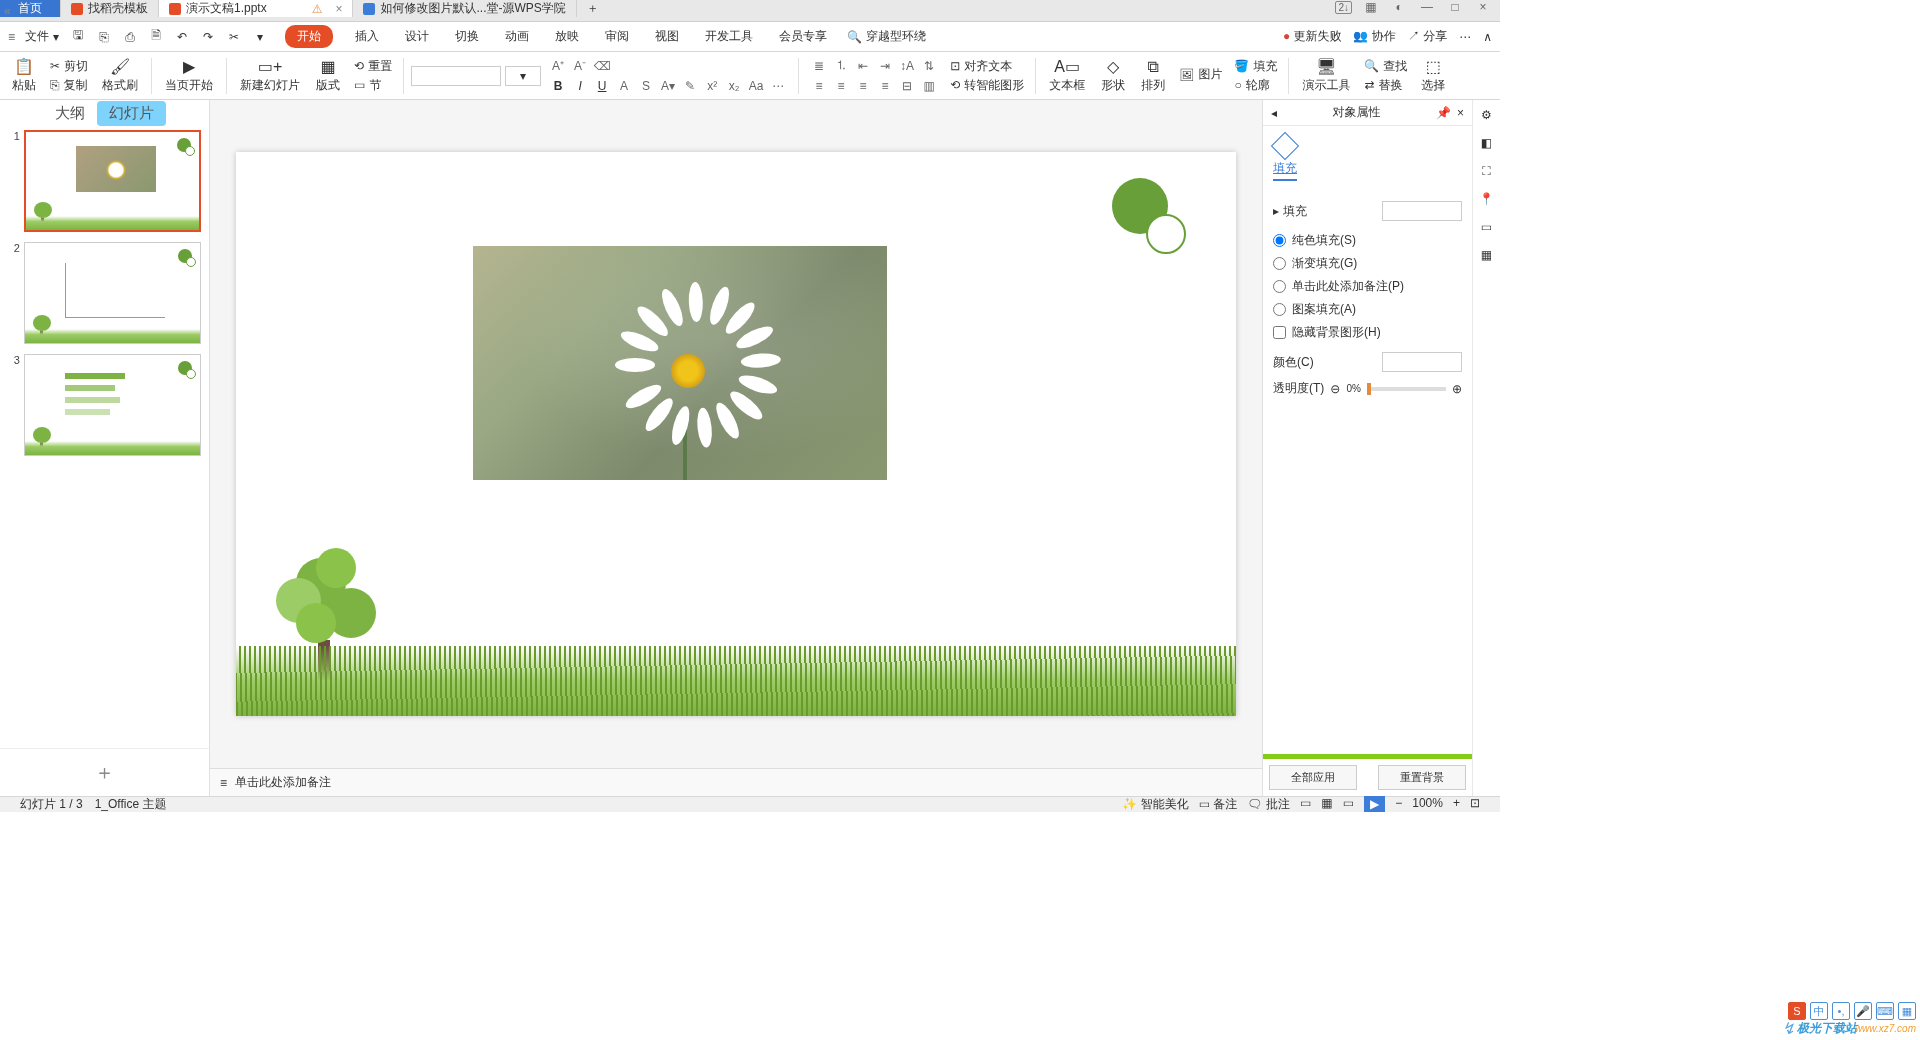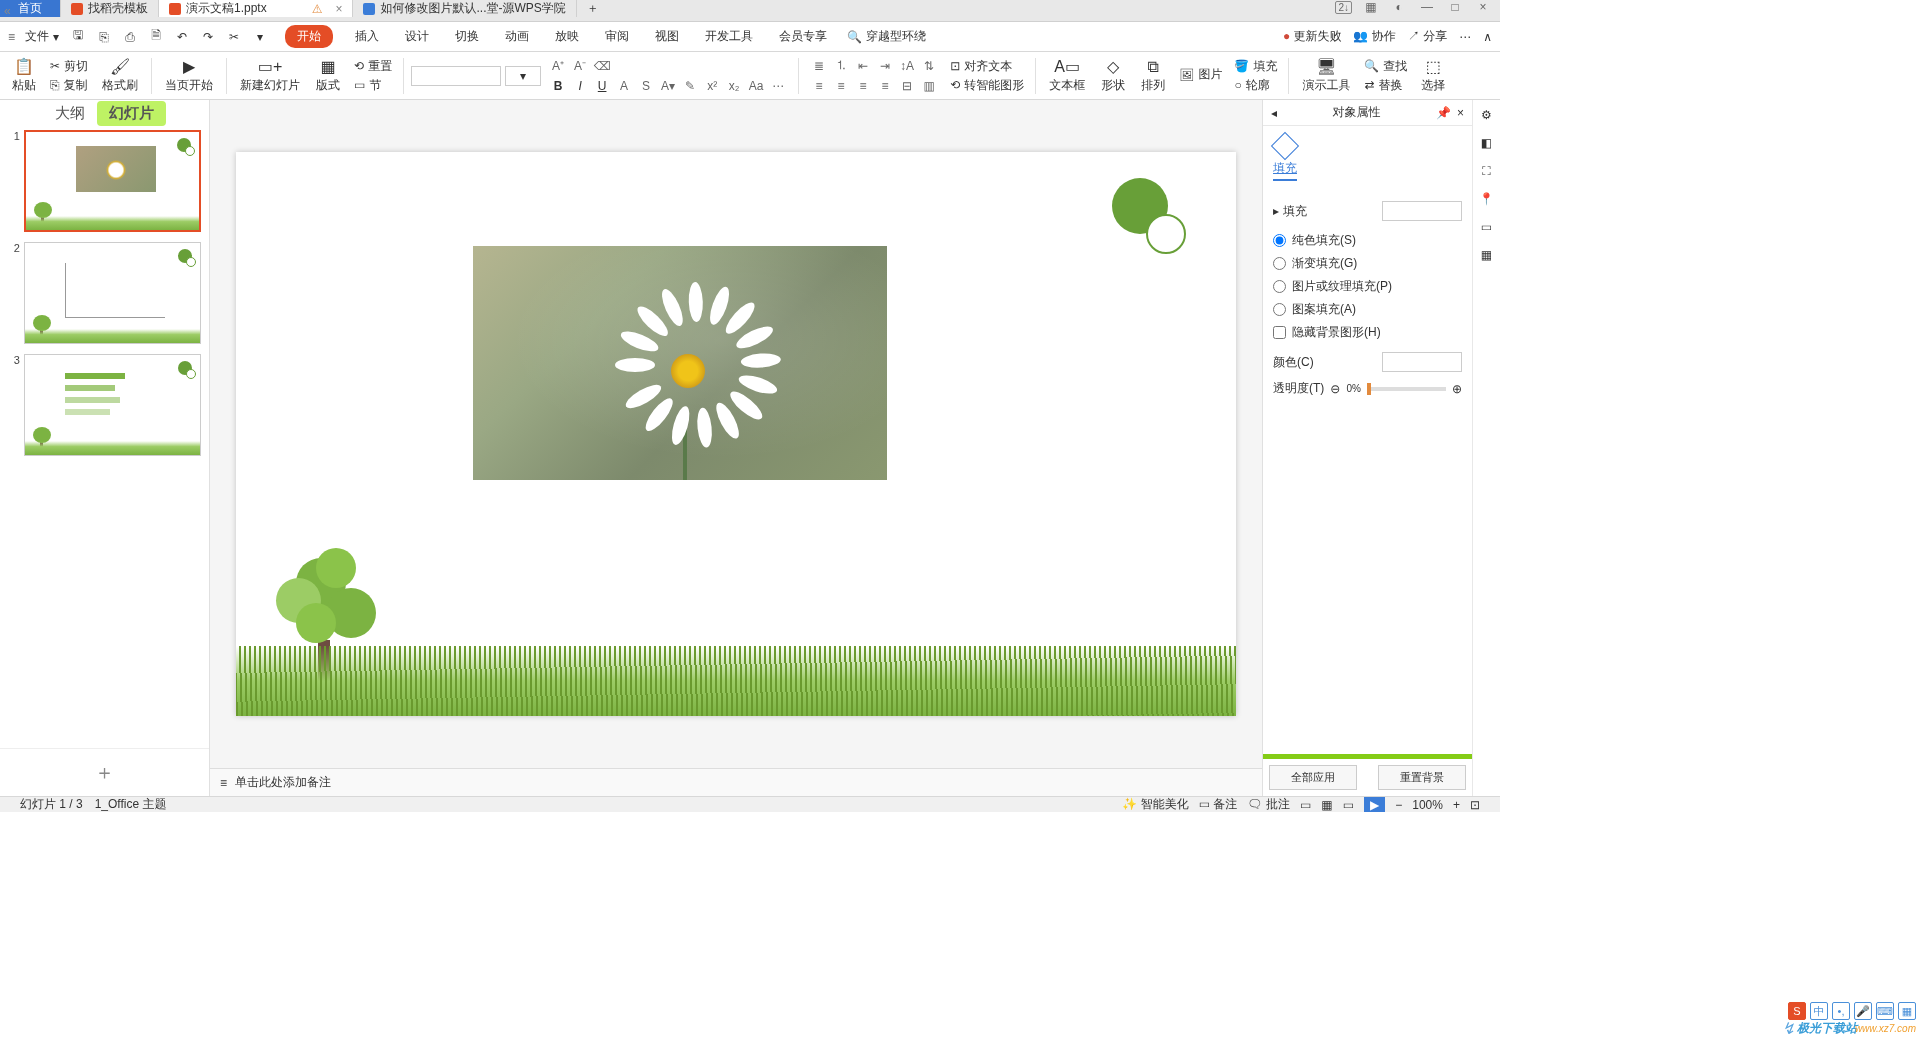--- a/index.html
+++ b/index.html
@@ -28,21 +28,21 @@
 .rcol{display:flex;flex-direction:column;gap:2px;font-size:11px;color:#555;padding:0 4px;}
 .rcol .row{display:flex;align-items:center;gap:4px;}
 .sep{width:1px;height:36px;background:#e0e0e0;margin:0 3px;}
 .fontselect{border:1px solid #ccc;height:20px;width:90px;display:flex;align-items:center;padding:0 4px;}
 .fontsize{border:1px solid #ccc;height:20px;width:36px;display:flex;align-items:center;justify-content:center;}
 .ribbon .icbtn{width:18px;height:18px;display:flex;align-items:center;justify-content:center;color:#666;}
 .main{display:flex;height:calc(100% - 22px - 30px - 48px - 16px);}
 .leftpane{width:210px;border-right:1px solid #e0e0e0;display:flex;flex-direction:column;}
 .leftpane .modes{height:26px;display:flex;align-items:center;justify-content:center;gap:0;}
 .leftpane .modes span{padding:3px 12px;font-size:15px;color:#555;cursor:pointer;}
-.leftpane .modes span.active{background:#bef264;border-radius:4px;font-weight:bold;}
+.leftpane .modes span.active{background:#7dd3fc;border-radius:4px;}
 .thumbs{flex:1;overflow:auto;padding:4px 8px;}
 .thumbrow{display:flex;gap:4px;margin-bottom:10px;}
 .thumbrow .num{width:12px;font-size:11px;color:#444;text-align:right;}
 .thumb{width:180px;height:102px;border:1px solid #ccc;background:#fff;position:relative;overflow:hidden;}
 .thumb.sel{border:2px solid #e44d26;}
 .thumb .grass{position:absolute;bottom:0;left:0;right:0;height:14px;background:linear-gradient(to top,#7cb342 0%,#9ccc65 60%,transparent 100%);}
 .thumb .tree{position:absolute;bottom:6px;left:6px;width:22px;height:22px;}
 .thumb .tree::before{content:'';position:absolute;bottom:0;left:9px;width:3px;height:8px;background:#6d4c41;}
 .thumb .tree::after{content:'';position:absolute;top:0;left:2px;width:18px;height:16px;background:#7cb342;border-radius:50%;}
 .thumb .circ1{position:absolute;top:6px;right:8px;width:14px;height:14px;background:#689f38;border-radius:50%;}
@@ -83,21 +83,21 @@
 .proppanel .opt{display:flex;align-items:center;gap:6px;padding:3px 0;}
 .proppanel .opt input{margin:0;}
 .proppanel .colsel{border:1px solid #ccc;width:80px;height:20px;}
 .proppanel .oprow{display:flex;align-items:center;gap:6px;margin-top:8px;}
 .proppanel .slider{flex:1;height:4px;background:#ddd;position:relative;}
 .proppanel .slider .knob{position:absolute;left:0;top:-4px;width:4px;height:12px;background:#e28a3d;}
 .proppanel .footer{margin-top:auto;padding:6px;border-top:5px solid #84cc16;display:flex;gap:21px;}
 .proppanel .footer button{flex:1;border:1px solid #ccc;background:#f7f7f7;padding:4px 0;font-size:11px;}
 .sidetools{width:28px;border-left:1px solid #e8e8e8;display:flex;flex-direction:column;align-items:center;gap:14px;padding-top:8px;color:#666;}
 .statusbar{height:16px;background:#f0f0f0;border-top:1px solid #d8d8d8;display:flex;align-items:center;padding:0 20px;font-size:11px;color:#555;gap:12px;}
-.statusbar .r{margin-left:auto;display:flex;align-items:center;gap:10px;}
+.statusbar .r{margin-left:auto;display:flex;align-items:flex-start;gap:10px;}
 .watermark{position:absolute;bottom:2px;right:4px;font-size:13px;color:#5aa5df;font-style:italic;display:flex;align-items:center;gap:2px;}
 .imeind{position:absolute;bottom:20px;right:4px;display:flex;gap:4px;}
 .imeind span{width:18px;height:18px;display:flex;align-items:center;justify-content:center;font-size:11px;background:#fff;border:1px solid #4a90d9;color:#4a90d9;border-radius:2px;}
 .collapse{position:absolute;top:4px;left:4px;color:#888;}
 </style>
 </head>
 <body>
 
 <div class="titlebar">
   <div class="tab home">首页</div>
@@ -436,21 +436,21 @@
         <label class="opt">
             <input type="radio" checked="" style="">
             <span>纯色填充(S)</span>
           </label>
         <label class="opt">
             <input type="radio" style="">
             <span>渐变填充(G)</span>
           </label>
         <label class="opt">
             <input type="radio" style="">
-            <span>图片或纹理填充(P)</span>
+            <span>单击此处添加备注(P)</span>
           </label>
         <label class="opt">
             <input type="radio" style="">
             <span>图案填充(A)</span>
           </label>
         <label class="opt">
             <input type="checkbox" style="">
             <span>隐藏背景图形(H)</span>
           </label>
         <div class="oprow">

